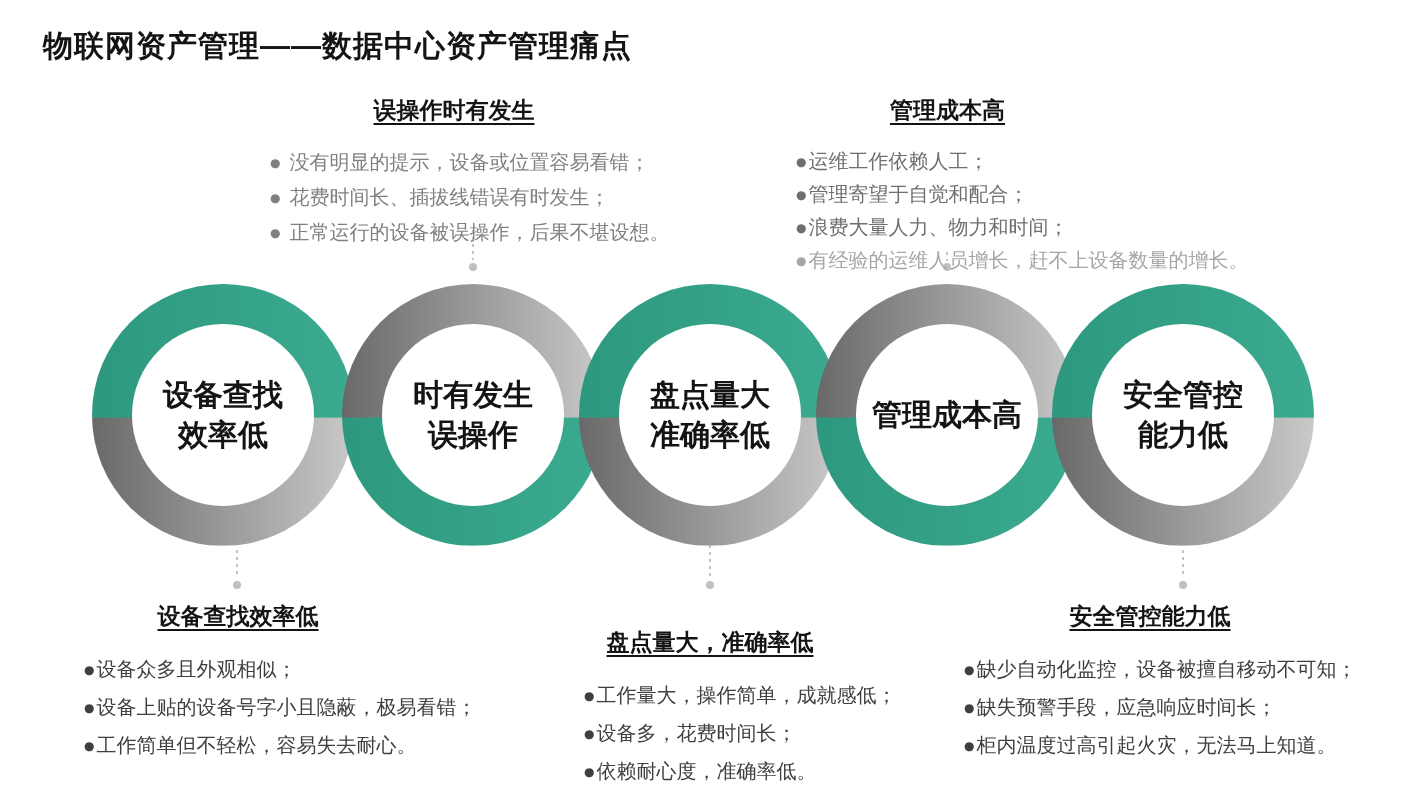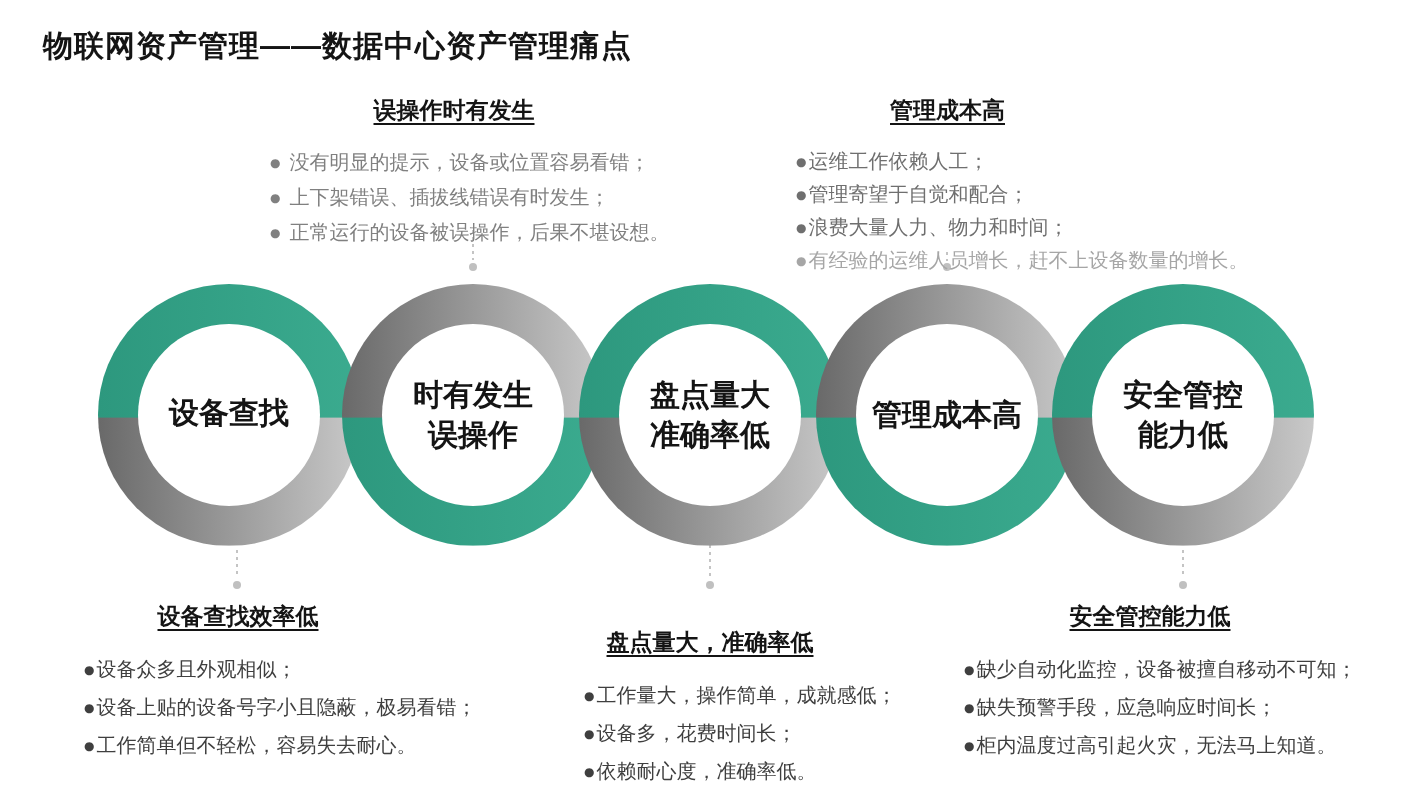--- a/index.html
+++ b/index.html
@@ -80,21 +80,21 @@
     position:absolute; inset:40px; border-radius:50%; background:#ffffff;
     display:flex; flex-direction:column; align-items:center; justify-content:center;
     text-align:center;
   }
   .circle-label span {
     display:block; font-weight:700; font-size:30px; line-height:40px; color:#141414;
     white-space:nowrap;
   }
   .circle-label span:empty { display:none; }
 
-  .circle-1 { left:98px;font-family:Liberation Mono, monospace; }
+  .circle-1 { left:92px; }
   .circle-2 { left:342px; }
   .circle-3 { left:579px; }
   .circle-4 { left:816px; }
   .circle-5 { left:1052px; }
 </style>
 </head>
 <body>
 
 <div class="slide">
 
@@ -113,20 +113,21 @@
   <div class="connector-dot" style="left:706px; top:581px;"></div>
 
   <div class="connector-line" style="left:1182px; top:550px; height:28px;"></div>
   <div class="connector-dot" style="left:1179px; top:581px;"></div>
 
   <div class="circle circle-1 green-top">
     <div class="ring"></div>
     <div class="circle-inner">
       <div class="circle-label">
         <span>设备查找</span>
+        <span>效率低</span>
       </div>
     </div>
   </div>
 
   <div class="circle circle-2 gray-top">
     <div class="ring"></div>
     <div class="circle-inner">
       <div class="circle-label">
         <span>时有发生</span>
         <span>误操作</span>
@@ -163,21 +164,21 @@
       </div>
     </div>
   </div>
 
   <div class="callout callout-top-1">
     <div class="co-heading">
       <span>误操作时有发生</span>
     </div>
     <ul class="co-list">
       <li><span class="bullet-marker">●</span><span>没有明显的提示，设备或位置容易看错；</span></li>
-      <li><span class="bullet-marker">●</span><span>上下架错误、插拔线错误有时发生；</span></li>
+      <li><span class="bullet-marker">●</span><span>花费时间长、插拔线错误有时发生；</span></li>
       <li><span class="bullet-marker">●</span><span>正常运行的设备被误操作，后果不堪设想。</span></li>
     </ul>
   </div>
 
   <div class="callout callout-top-2">
     <div class="co-heading">
       <span>管理成本高</span>
     </div>
     <ul class="co-list">
       <li><span class="bullet-marker">●</span><span>运维工作依赖人工；</span></li>

